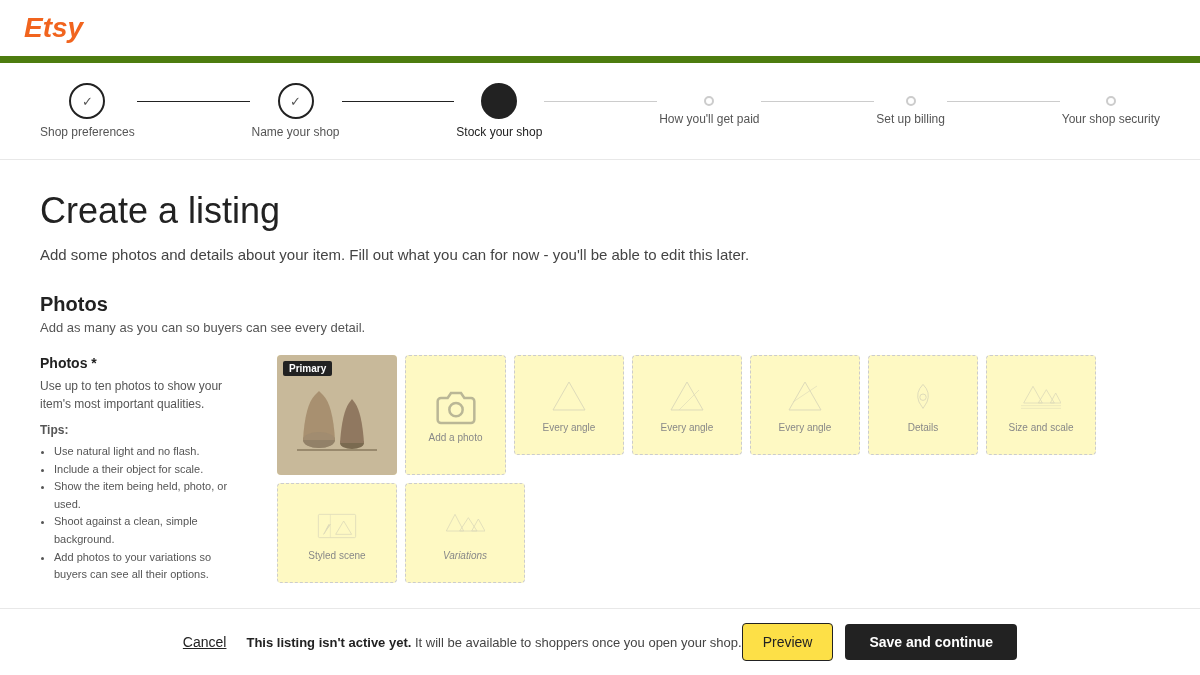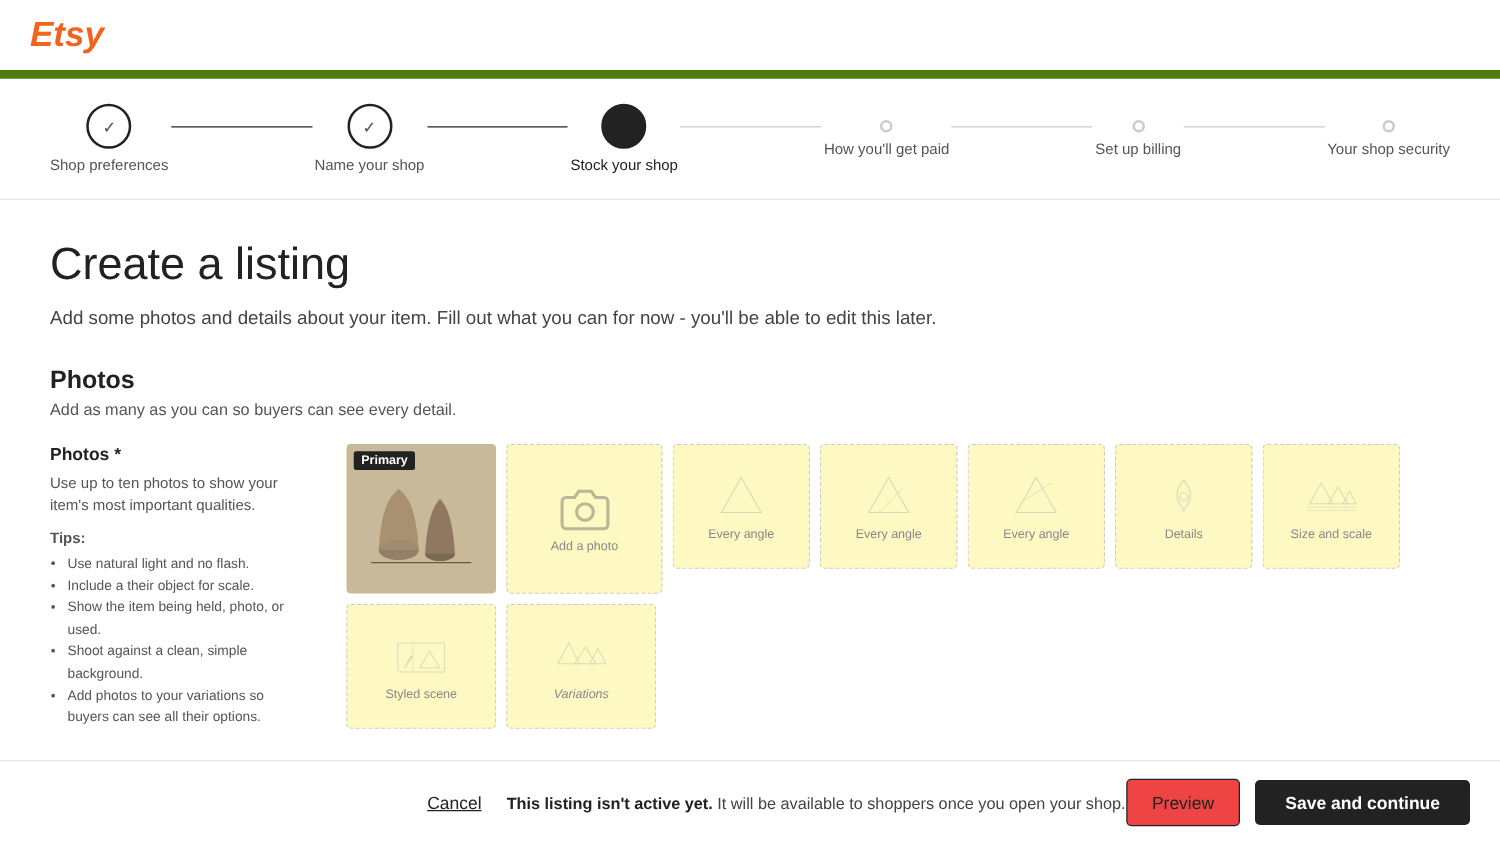--- a/index.html
+++ b/index.html
@@ -47,27 +47,27 @@
     .photo-tile.large { width: 120px; height: 120px; border: none; padding: 0; overflow: hidden; }
     .photo-tile.medium { width: 120px; height: 120px; }
 
     .primary-badge { position: absolute; top: 6px; left: 6px; background: #222; color: #fff; font-size: 10px; padding: 2px 6px; border-radius: 2px; font-weight: 600; z-index: 2; }
 
     .tile-icon { display: flex; flex-direction: column; align-items: center; justify-content: center; height: 100%; }
     .tile-icon svg { width: 40px; height: 40px; opacity: 0.4; }
     .tile-label { font-size: 10px; color: #888; margin-top: 4px; }
 
     
-    #bottom-bar { position: fixed; bottom: 0; left: 0; right: 0; background: #fff; border-top: 1px solid #e8e8e8; padding: 14px 24px; display: flex; align-items: center; justify-content: flex-end; }
+    #bottom-bar { position: fixed; bottom: 0; left: 0; right: 0; background: #fff; border-top: 1px solid #e8e8e8; padding: 14px 24px; display: flex; align-items: center; justify-content: center; }
     .bottom-left { display: flex; align-items: center; gap: 20px; }
     .cancel-btn { font-size: 14px; color: #222; background: none; border: none; cursor: pointer; text-decoration: underline; }
     .listing-notice { font-size: 13px; color: #444; }
     .listing-notice strong { font-weight: 700; color: #222; }
     .bottom-right { display: flex; gap: 12px; align-items: center; }
-    .preview-btn { padding: 10px 20px; border: 1.5px solid #222; background: #ef4444; color: #222; border-radius: 4px; font-size: 14px; cursor: pointer; font-weight: 500; }
+    .preview-btn { padding: 10px 20px; border: 1.5px solid #222; background: #fde047; color: #222; border-radius: 4px; font-size: 14px; cursor: pointer; font-weight: 500; }
     .save-btn { padding: 10px 24px; background: #222; color: #fff; border: none; border-radius: 4px; font-size: 14px; cursor: pointer; font-weight: 600; }
   </style>
 </head>
 <body>
 
 <div id="header">
   <span id="logo">Etsy</span>
 </div>
 
 <div id="progress">
@@ -151,21 +151,21 @@
 
               <ellipse cx="42" cy="85" rx="16" ry="8" fill="#8a7a60"></ellipse>
               <path d="M26 85 Q28 50 38 40 Q42 36 42 36 Q42 36 46 40 Q56 50 58 85 Z" fill="#a89070"></path>
               <ellipse cx="42" cy="85" rx="16" ry="8" fill="#9a8870" opacity="0.5"></ellipse>
               <ellipse cx="75" cy="88" rx="12" ry="6" fill="#7a6a50"></ellipse>
               <path d="M63 88 Q65 58 72 48 Q75 44 75 44 Q75 44 78 48 Q85 58 87 88 Z" fill="#907860"></path>
               <line x1="20" y1="95" x2="100" y2="95" stroke="#6a5a40" stroke-width="1"></line>
             </svg>
           </div>
 
-          <div class="photo-tile medium" style="width:125px;height:120px;">
+          <div class="photo-tile medium" style="width:101px;height:120px;">
             <div class="tile-icon">
               <svg width="28" height="28" viewBox="0 0 24 24" fill="none" stroke="#555" stroke-width="1.5">
                 <path d="M23 19a2 2 0 0 1-2 2H3a2 2 0 0 1-2-2V8a2 2 0 0 1 2-2h4l2-3h6l2 3h4a2 2 0 0 1 2 2z"></path>
                 <circle cx="12" cy="13" r="4"></circle>
               </svg>
               <div class="tile-label">Add a photo</div>
             </div>
           </div>
 
           <div class="photo-tile medium" style="width:110px;height:100px;">

